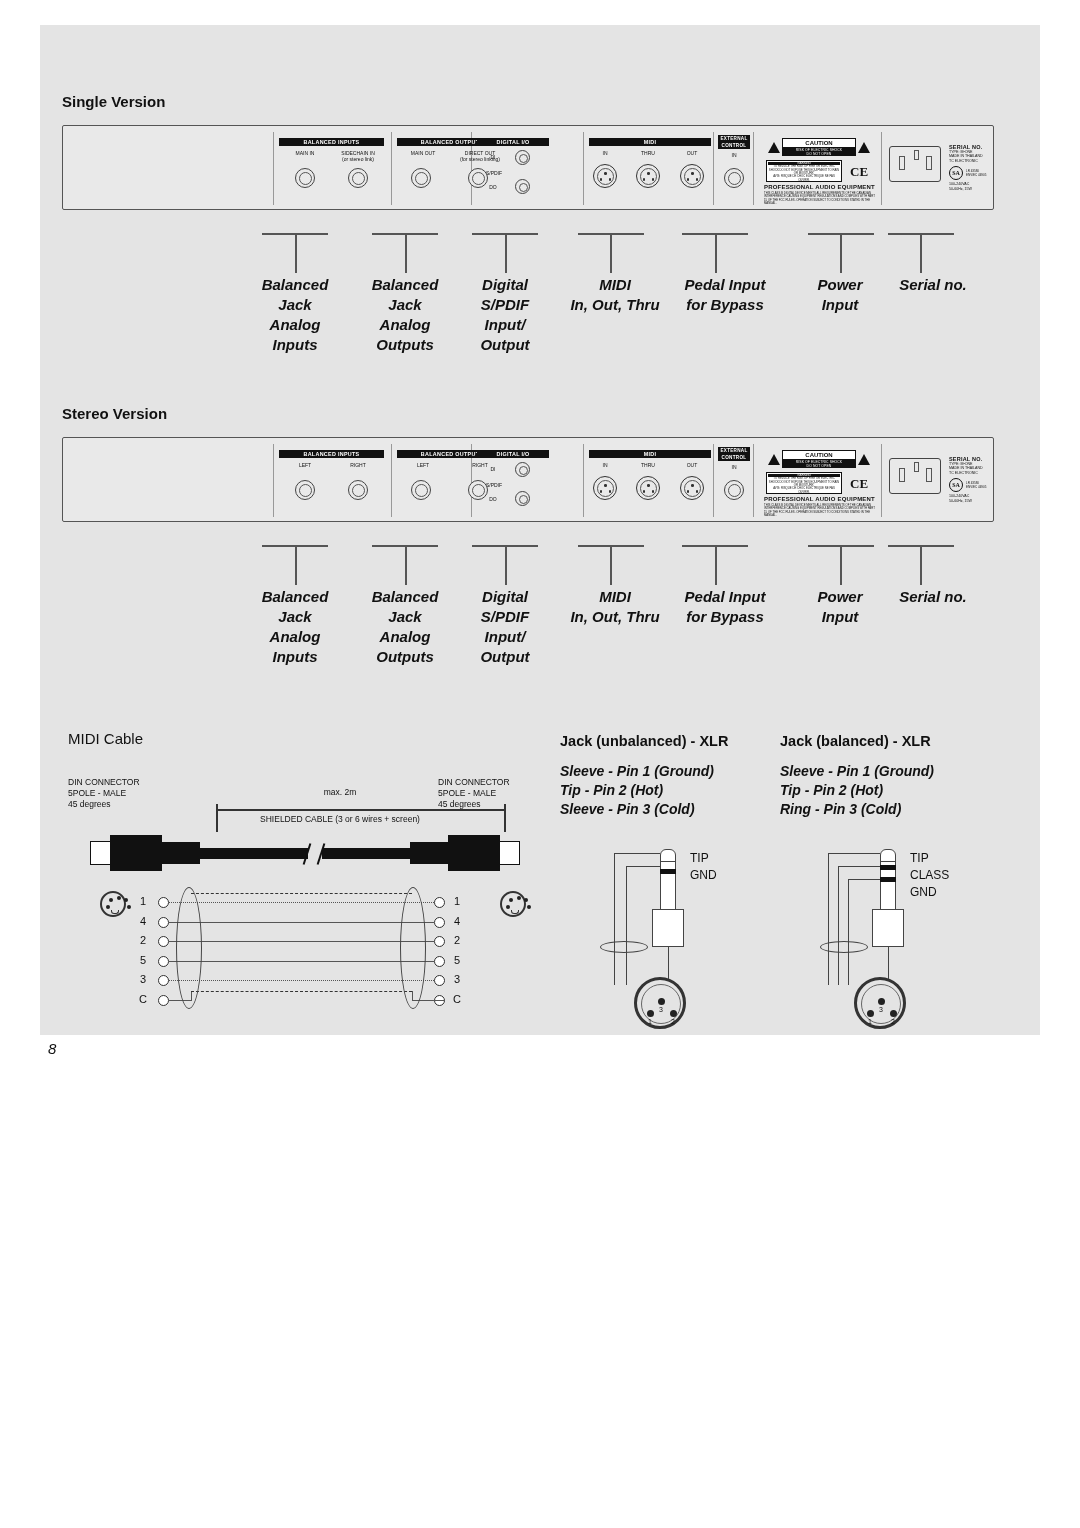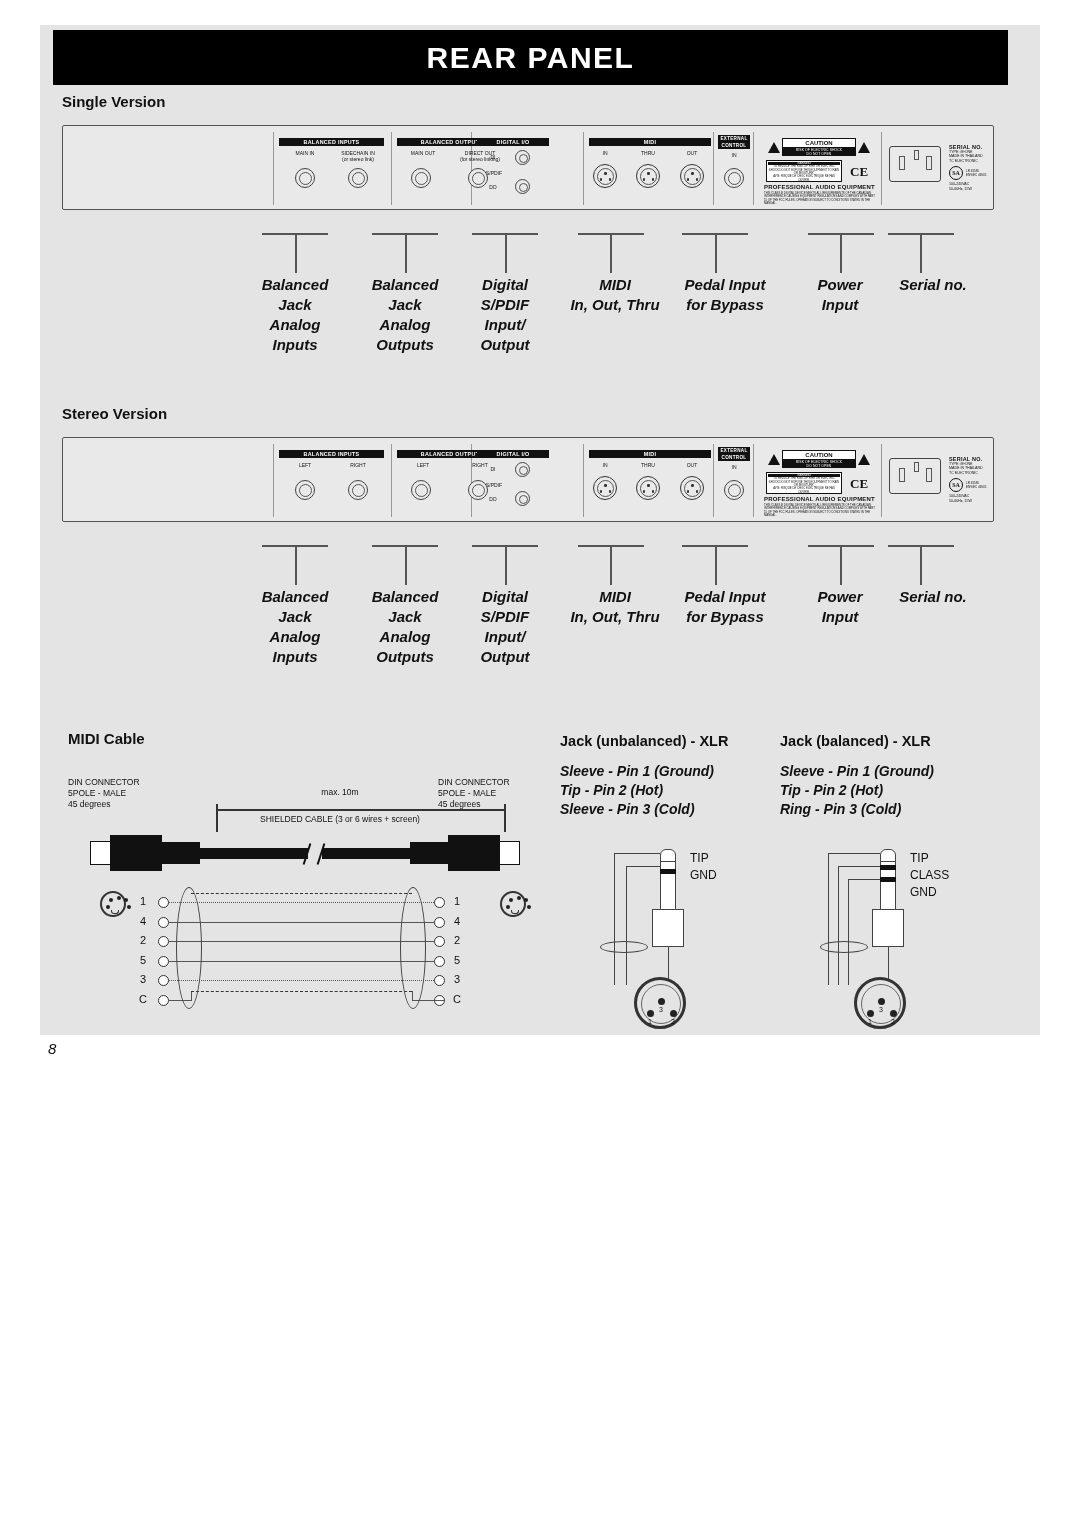--- a/index.html
+++ b/index.html
@@ -120,21 +120,21 @@
   
   .callout { position:absolute; }
   .callout .bar { position:absolute; height:1.5px; background:#555; top:0; }
   .callout .stem { position:absolute; width:1.5px; background:#555; top:0; }
   .callout .txt {
     position:absolute; font-style:italic; font-weight:bold; font-size:15px;
     line-height:20px; color:#111; text-align:center; white-space:pre-line;
   }
 
   
-  .small-hd { position:absolute; font-size:15px; font-weight:bold; color:#111; }
+  .small-hd { position:absolute; font-size:15px; font-weight:normal; color:#111; }
   .din-note { position:absolute; font-size:8.5px; line-height:11px; color:#111; white-space:pre-line; }
   .cable-note { position:absolute; font-size:8.5px; color:#111; text-align:center; }
 
   .din-face {
     position:absolute; width:26px; height:26px; border-radius:50%;
     border:2px solid #333; background:#e4e4e4;
   }
   .din-face .dp { position:absolute; width:4px; height:4px; border-radius:50%; background:#222; }
   .din-face .notch {
     position:absolute; left:9px; bottom:1px; width:8px; height:4px;
@@ -186,23 +186,20 @@
     font-size:15px; font-style:italic; color:#111;
   }
 </style>
 </head>
 <body>
 
 <div class="page">
 
   <div class="content-panel">
 
-    <div class="title-bar">
-      <span>REAR PANEL</span>
-    </div>
 
     <div class="section-head" style="left:22px; top:68px;">Single Version</div>
 
     <div class="device" id="dev-single" style="left:22px; top:100px; width:932px; height:85px;">
       <div class="dev-inner" id="single-inner">
           <div class="sep" style="left:210px;top:6px;height:73px;"></div>
           <div class="sep" style="left:328px;top:6px;height:73px;"></div>
           <div class="sep" style="left:408px;top:6px;height:73px;"></div>
           <div class="sep" style="left:520px;top:6px;height:73px;"></div>
           <div class="sep" style="left:650px;top:6px;height:73px;"></div>
@@ -487,21 +484,21 @@
 
     <div class="small-hd" style="left:28px; top:705px;">MIDI Cable</div>
 
     <div class="din-note" style="left:28px; top:752px;">DIN CONNECTOR
 5POLE - MALE
 45 degrees</div>
     <div class="din-note" style="left:398px; top:752px;">DIN CONNECTOR
 5POLE - MALE
 45 degrees</div>
 
-    <div class="cable-note" style="left:220px; top:762px; width:160px;">max. 10m</div>
+    <div class="cable-note" style="left:220px; top:762px; width:160px;">max. 2m</div>
     <div class="cable-note" style="left:150px; top:789px; width:300px;">SHIELDED CABLE (3 or 6 wires + screen)</div>
 
     <div id="midi-cable-art">
         <div class="cable-line" style="left:176px;top:779px;width:1.5px;height:28px;background:#333;"></div>
         <div class="cable-line" style="left:464px;top:779px;width:1.5px;height:28px;background:#333;"></div>
         <div class="cable-line" style="left:176px;top:784px;width:289px;height:1.5px;background:#333;"></div>
         <div class="plug-tip" style="left:50px;top:816px;width:22px;height:24px;"></div>
         <div class="plug-body" style="left:70px;top:810px;width:52px;height:36px;"></div>
         <div class="plug-body" style="left:120px;top:817px;width:40px;height:22px;"></div>
         <div class="plug-tip" style="left:458px;top:816px;width:22px;height:24px;"></div>

